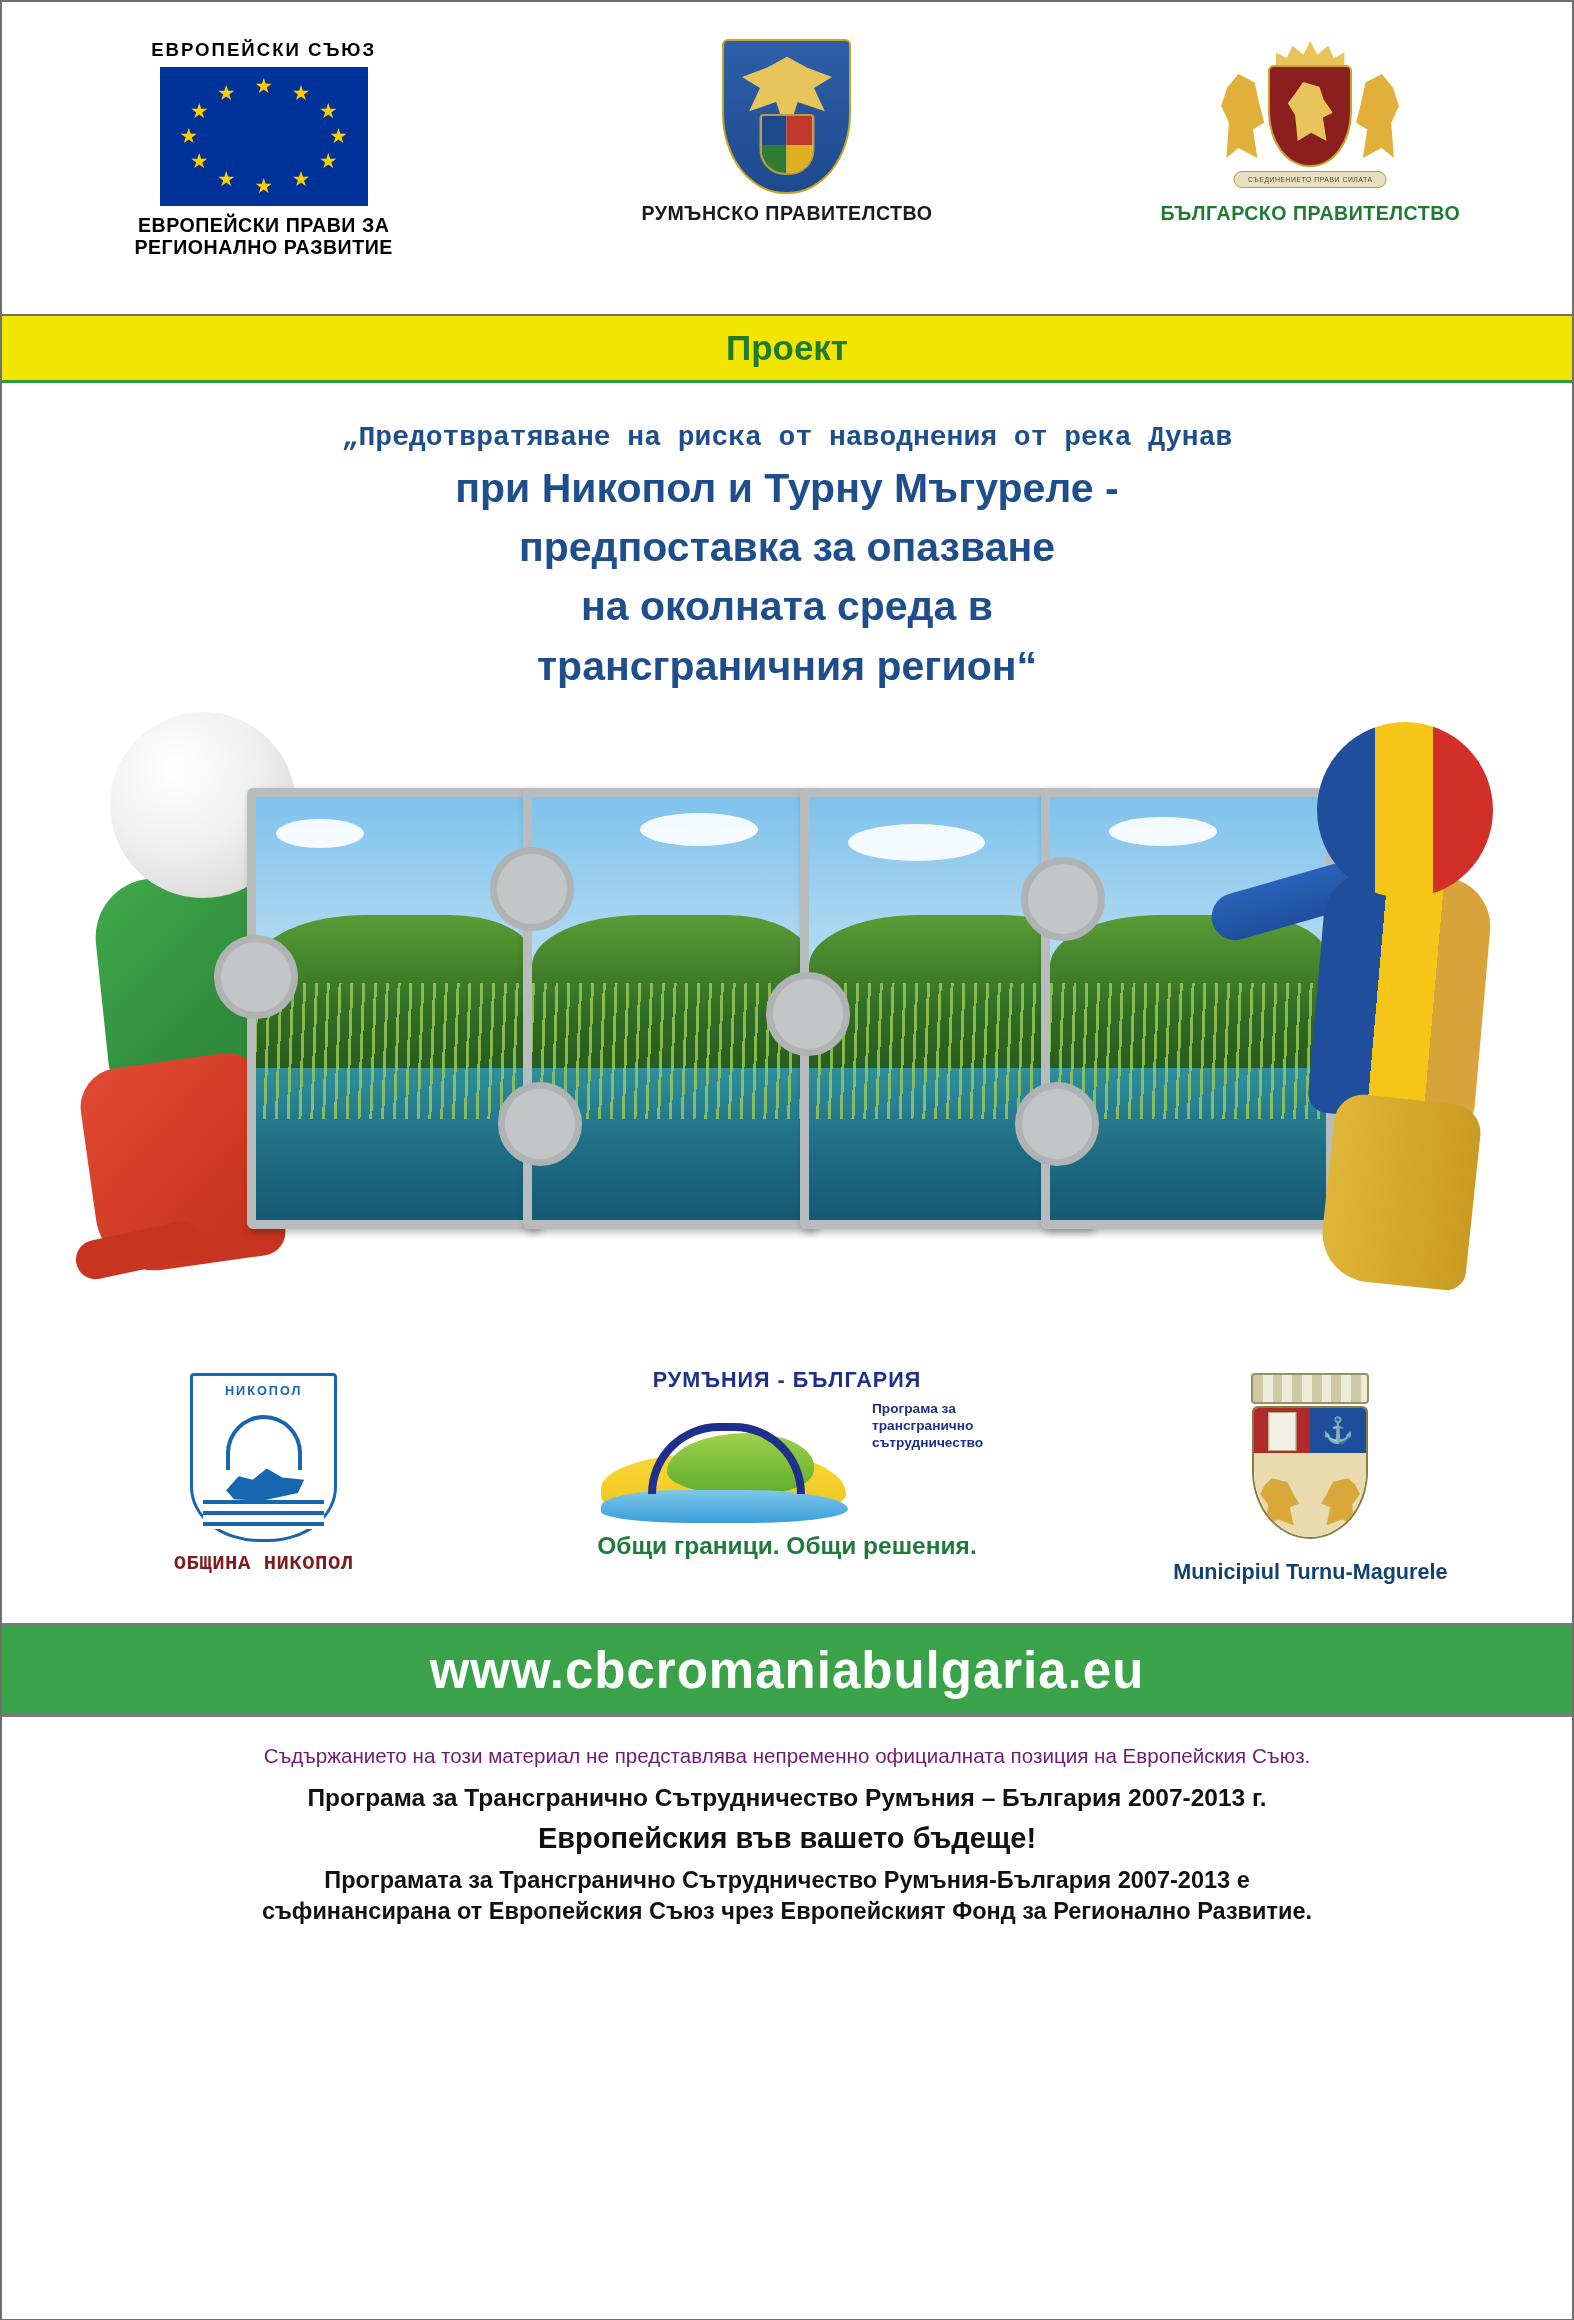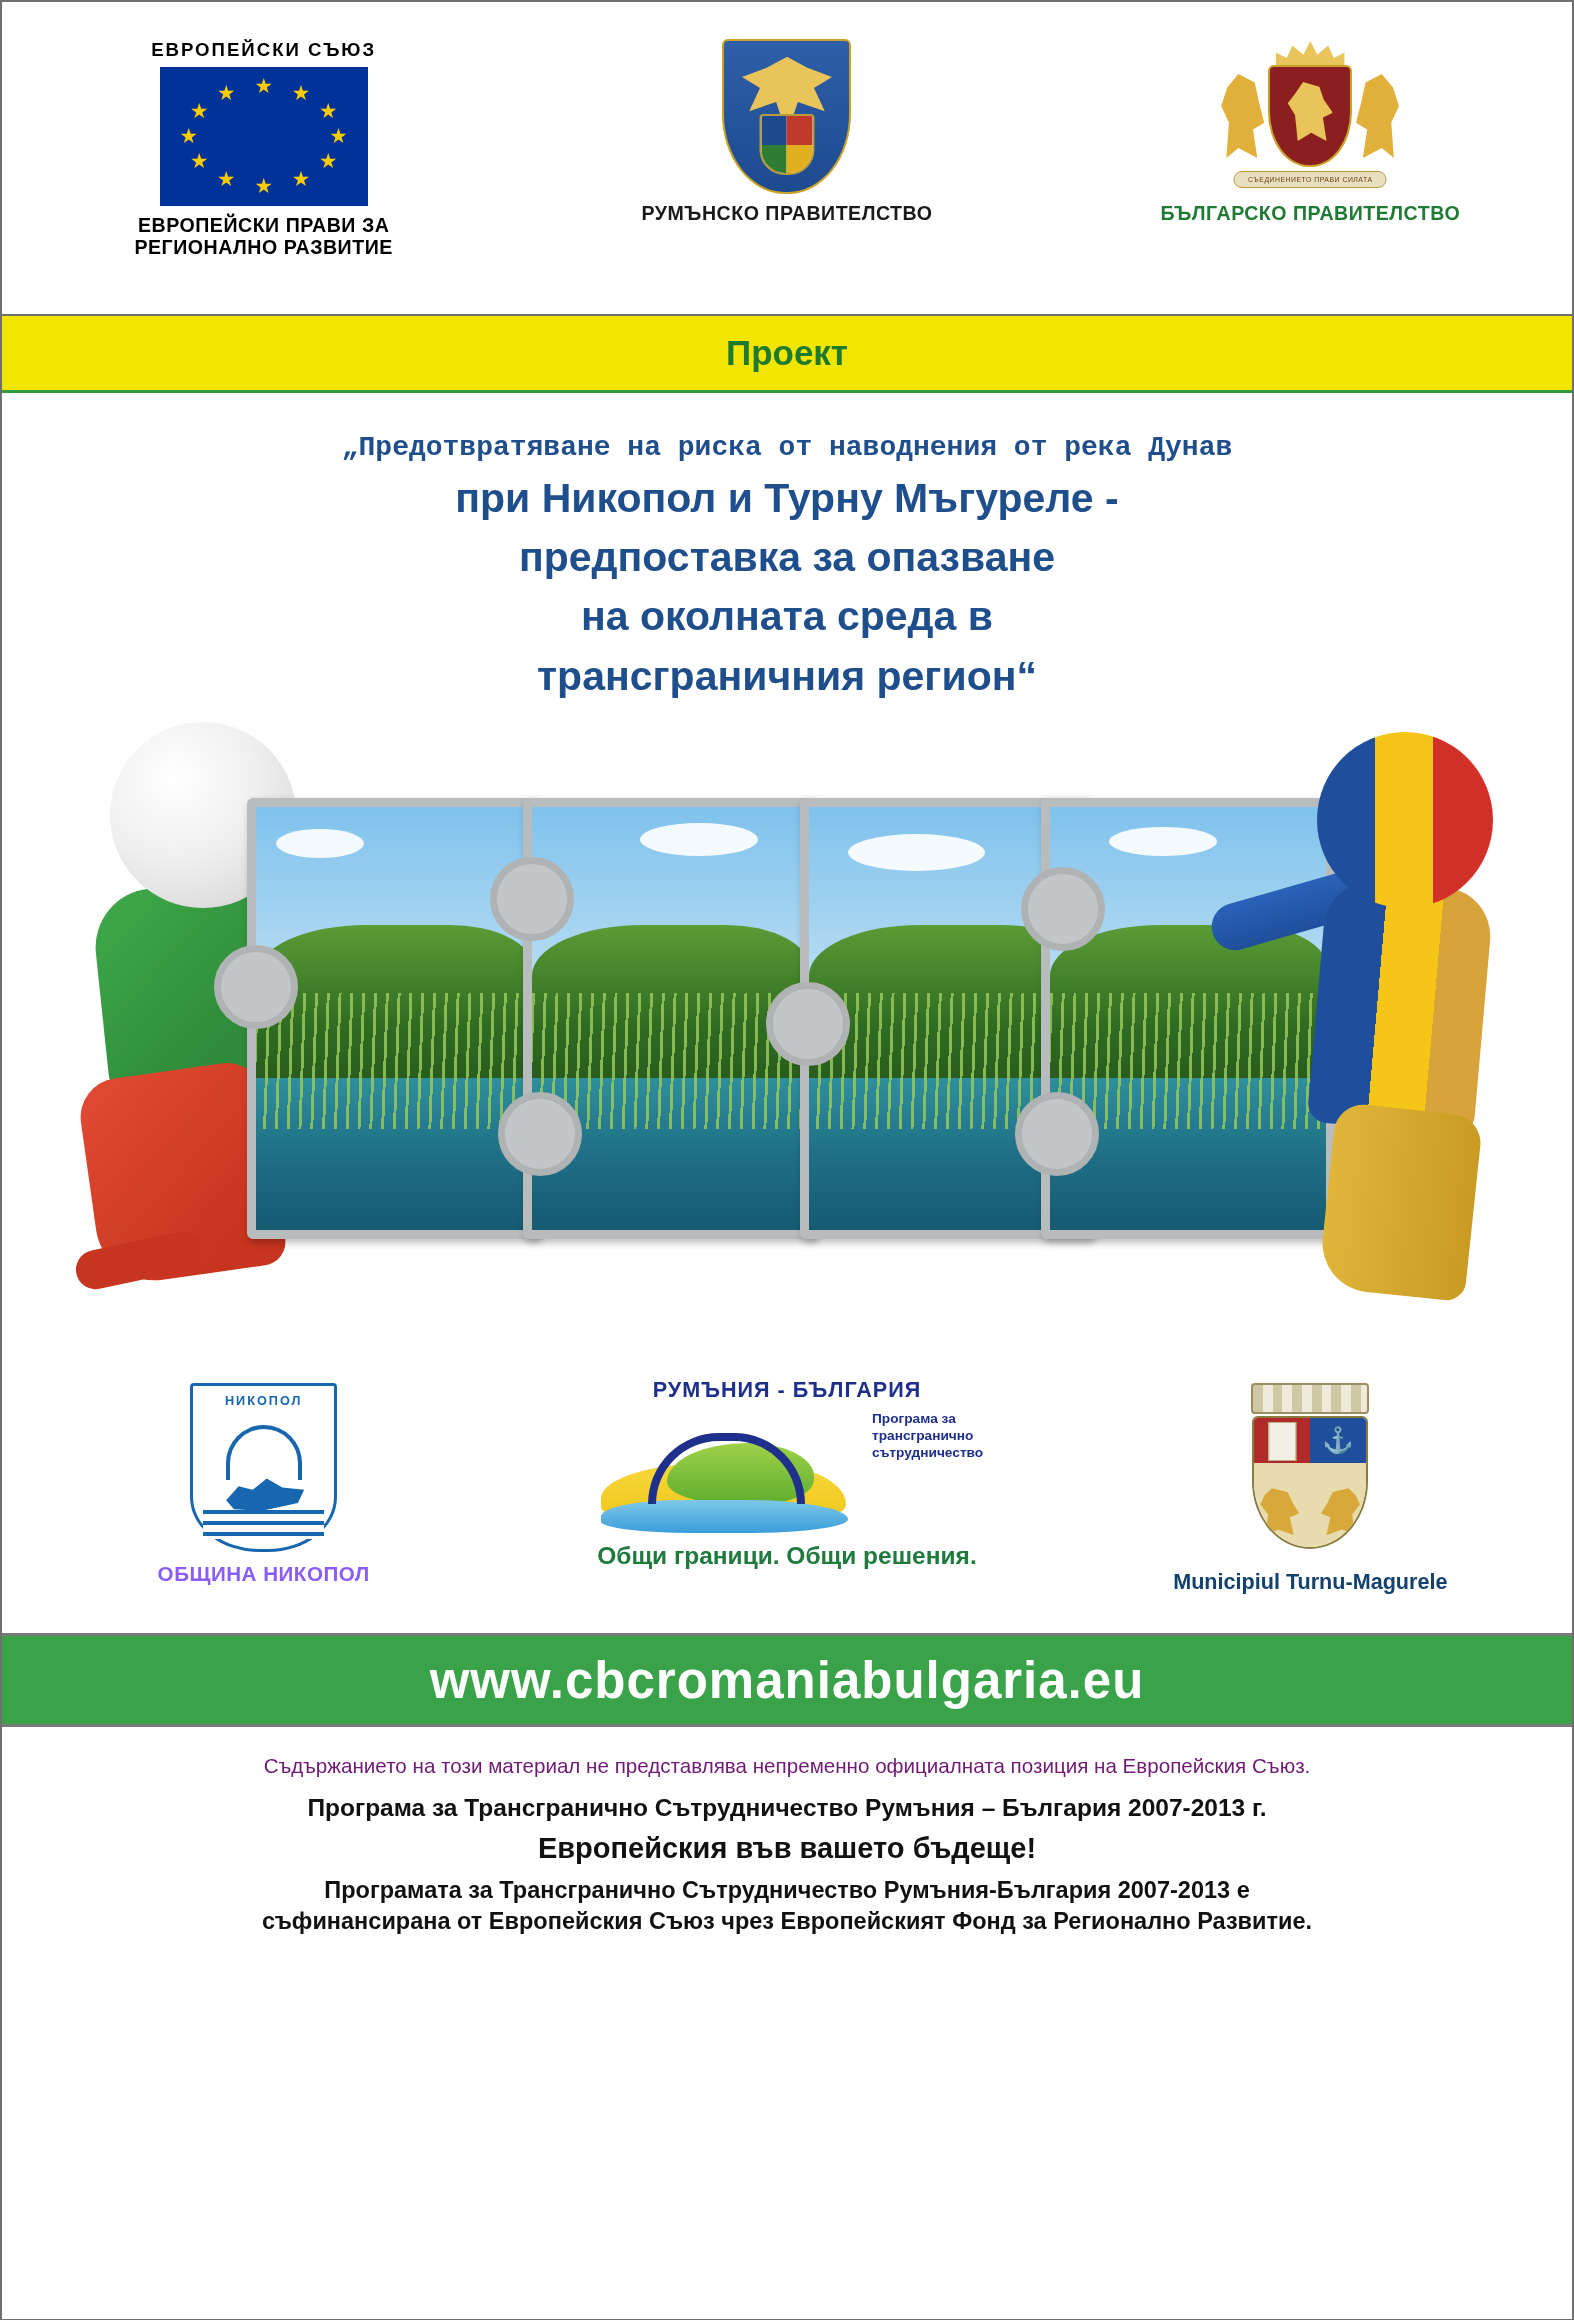--- a/index.html
+++ b/index.html
@@ -153,21 +153,21 @@
     color: #6b3b10;
     text-align: center;
     line-height: 15.7px;
     letter-spacing: 0.5px;
     white-space: nowrap;
     overflow: hidden;
   }
 
   
   .yellow-bar {
-    height: 77px;
+    height: 67px;
     background: #f2e500;
     border-bottom: 3.9px solid #2e9c3c;
     display: flex;
     align-items: center;
     justify-content: center;
   }
   .yellow-bar .lbl {
     font-size: 35px;
     font-weight: bold;
     color: #1e7a2e;
@@ -334,21 +334,21 @@
     align-items: flex-start;
     justify-content: space-around;
     padding-top: 9.8px;
   }
   .fl-block { width: 470px; text-align: center; margin-top: 28px; }
   .fl-caption {
     font-size: 20.6px;
     font-weight: bold;
     margin-top: 9.8px;
   }
-  .fl-caption.nikopol { letter-spacing: 0.5px; color: #8b5cf6; }
+  .fl-caption.nikopol { letter-spacing: 0.5px; color: #7f1d1d; font-family: Liberation Mono, monospace; }
   .fl-caption.turnu { color: #13426e; font-weight: bold; font-size: 21.6px; }
 
   
   .nik-emblem {
     width: 147px; height: 169px;
     margin: 5.9px auto 0;
     border: 3.9px solid #1766b0;
     border-radius: 3.9px 3.9px 69px 69px / 3.9px 3.9px 55px 55px;
     position: relative;
     background: #fff;

